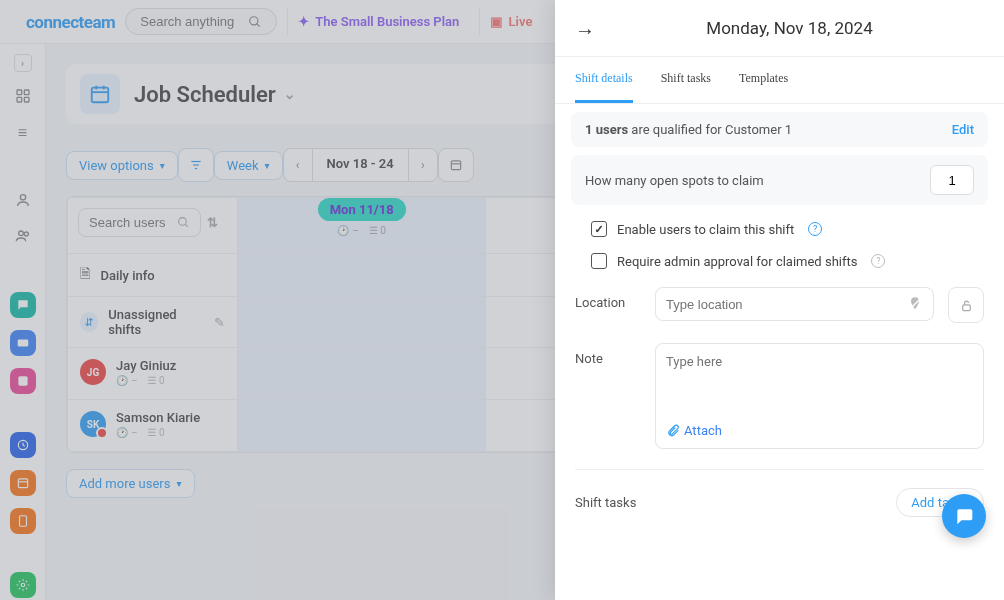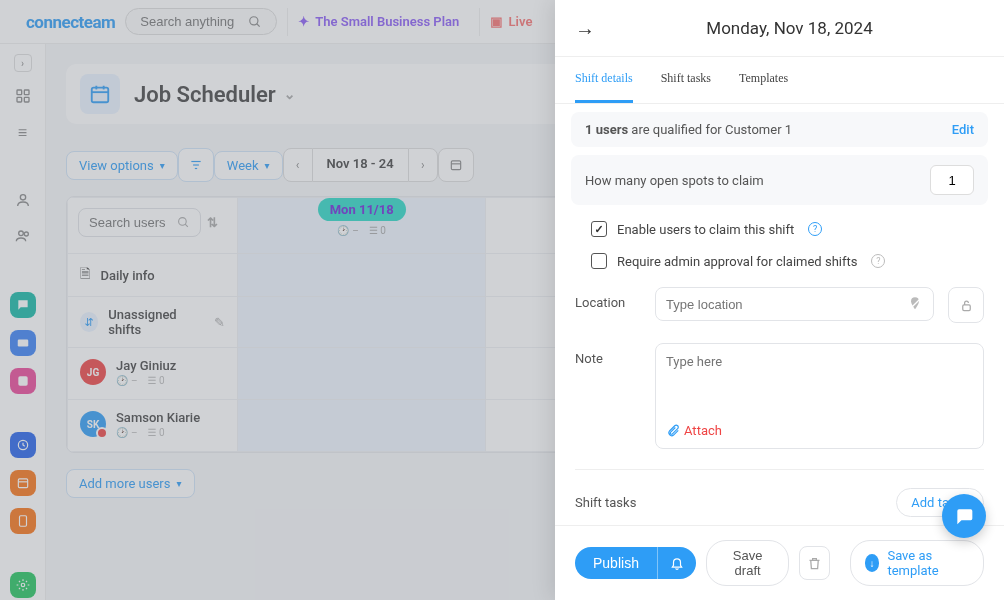--- a/index.html
+++ b/index.html
@@ -77,21 +77,21 @@
   .checkbox { width:16px; height:16px; border:1.5px solid #555; border-radius:3px; display:flex; align-items:center; justify-content:center; flex-shrink:0;}
   .checkbox.checked::after { content:"✓"; font-size:11px; color:#333; font-weight:700;}
   .help { width:14px; height:14px; border:1.5px solid #2e9df6; color:#2e9df6; border-radius:50%; font-size:9px; display:flex; align-items:center; justify-content:center; margin-left:4px;}
   .form-row { display:flex; gap:14px; padding:10px 20px; align-items:flex-start;}
   .form-row .lbl { width:66px; font-size:13px; color:#555; padding-top:8px;}
   .loc-input { flex:1; display:flex; align-items:center; border:1px solid #e2e4e8; border-radius:8px; padding:8px 10px; color:#aaa; gap:8px;}
   .loc-input input { flex:1; border:none; outline:none; font-size:13px; }
   .lock-btn { width:36px; height:36px; border:1px solid #e2e4e8; border-radius:8px; display:flex; align-items:center; justify-content:center; color:#aaa;}
   .note-box { flex:1; border:1px solid #e2e4e8; border-radius:8px; padding:10px; min-height:96px; position:relative;}
   .note-box textarea { width:100%; border:none; outline:none; resize:none; font-size:13px; font-family:inherit; height:48px; }
-  .attach { color:#ef4444; font-size:13px; display:flex; align-items:center; gap:4px; margin-top:18px; }
+  .attach { color:#3b82f6; font-size:13px; display:flex; align-items:center; gap:4px; margin-top:18px; }
   .divider { border-top:1px solid #eee; margin:10px 20px; }
   .tasks-row { display:flex; justify-content:space-between; align-items:center; padding:8px 20px; }
   .add-tasks { border:1px solid #e2e4e8; border-radius:20px; padding:6px 14px; color:#2e9df6; font-size:13px; }
   
   .panel-actions { border-top:1px solid #eee; padding:14px 20px; display:flex; align-items:center; gap:10px; }
   .btn-primary { background:#2e9df6; color:#fff; border:none; border-radius:20px 0 0 20px; padding:8px 18px; font-size:14px; font-weight:500;}
   .btn-bell { background:#2e9df6; color:#fff; border:none; border-left:1px solid rgba(255,255,255,0.4); border-radius:0 20px 20px 0; padding:8px 12px;}
   .btn-ghost { background:#fff; border:1px solid #e2e4e8; border-radius:20px; padding:7px 16px; font-size:13px; color:#555;}
   .btn-trash { width:36px; height:34px; border:1px solid #e2e4e8; border-radius:8px; display:flex; align-items:center; justify-content:center; color:#aaa;}
   .btn-template { display:flex; align-items:center; gap:8px; border:1px solid #e2e4e8; border-radius:20px; padding:7px 14px; color:#2e9df6; font-size:13px;}
@@ -421,41 +421,19 @@
           <span>Attach</span>
         </div>
       </div>
     </div>
     <div class="divider"></div>
     <div class="tasks-row">
       <span>Shift tasks</span>
       <div class="add-tasks">Add tasks</div>
     </div>
   </div>
-  <div class="panel-actions">
-    <div style="display:flex">
-      <button class="btn-primary">Publish</button>
-      <button class="btn-bell">
-          <svg width="14" height="14" viewBox="0 0 24 24" fill="none" stroke="#fff" stroke-width="2">
-            <path d="M18 16v-5a6 6 0 0 0-12 0v5l-2 3h16z"></path>
-            <path d="M10 21a2 2 0 0 0 4 0"></path>
-          </svg>
-        </button>
-    </div>
-    <button class="btn-ghost">Save draft</button>
-    <div class="btn-trash">
-        <svg width="15" height="15" viewBox="0 0 24 24" fill="none" stroke="#aaa" stroke-width="2">
-          <path d="M4 7h16M9 7V4h6v3M6 7l1 13h10l1-13"></path>
-        </svg>
-      </div>
-    <div style="flex:1"></div>
-    <div class="btn-template">
-      <span class="dl-icon">↓</span>
-      <span>Save as template</span>
-    </div>
-  </div>
 </div>
 
 <div class="fab">
   <svg width="20" height="20" viewBox="0 0 24 24" fill="#fff">
       <path d="M4 4h16a2 2 0 0 1 2 2v9a2 2 0 0 1-2 2H9l-5 5V6a2 2 0 0 1 2-2z"></path>
     </svg>
 </div>
 
 </body></html>

